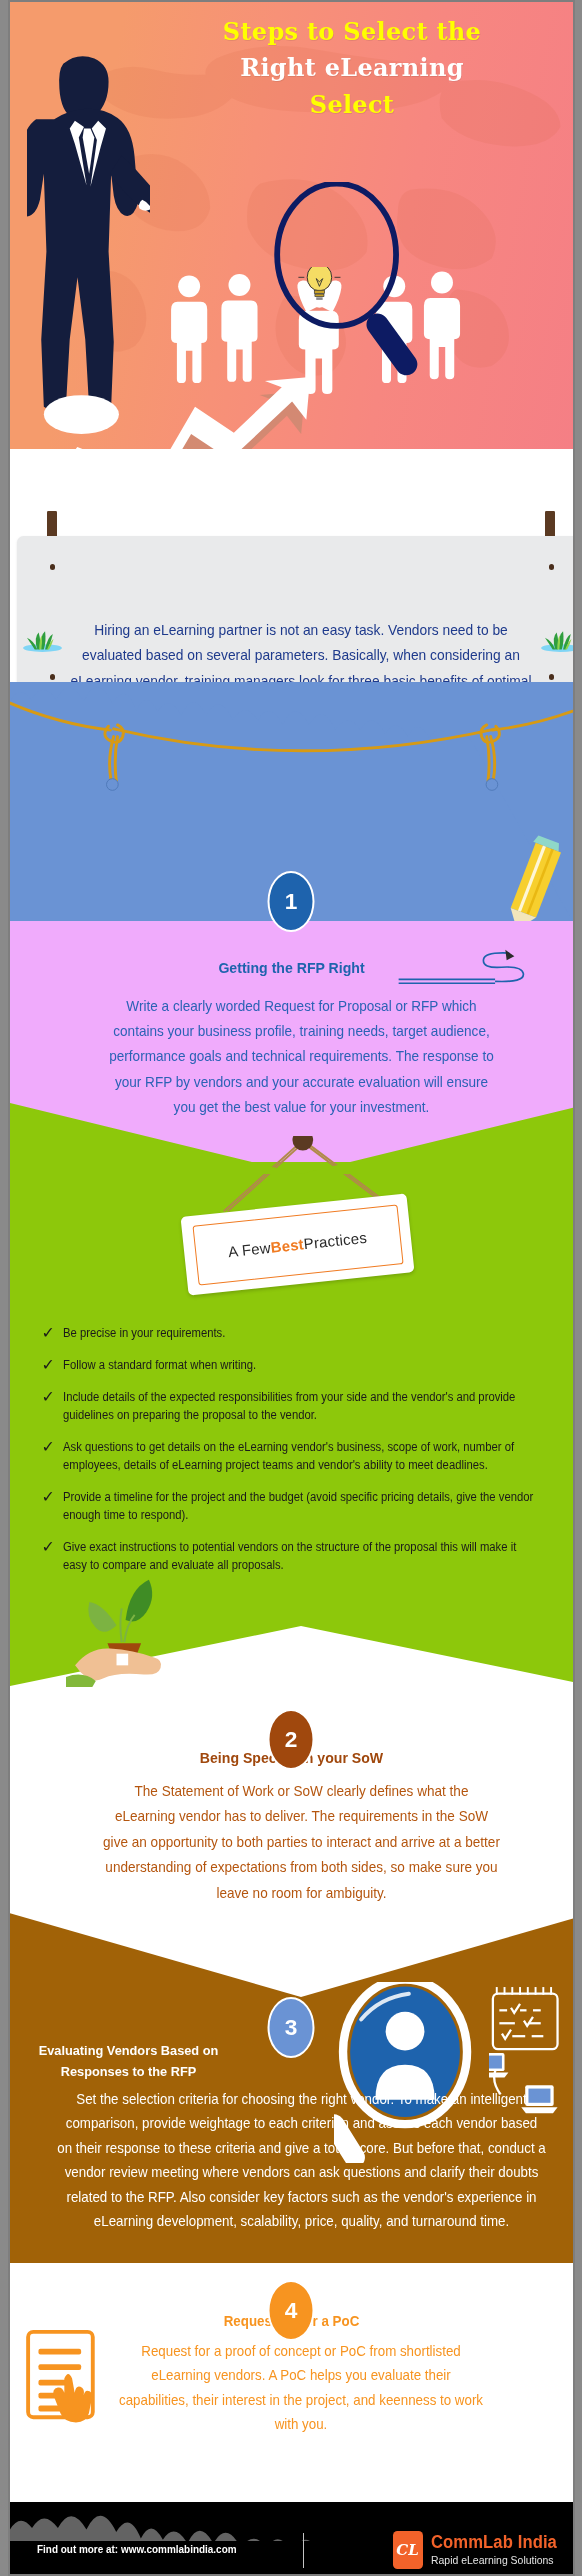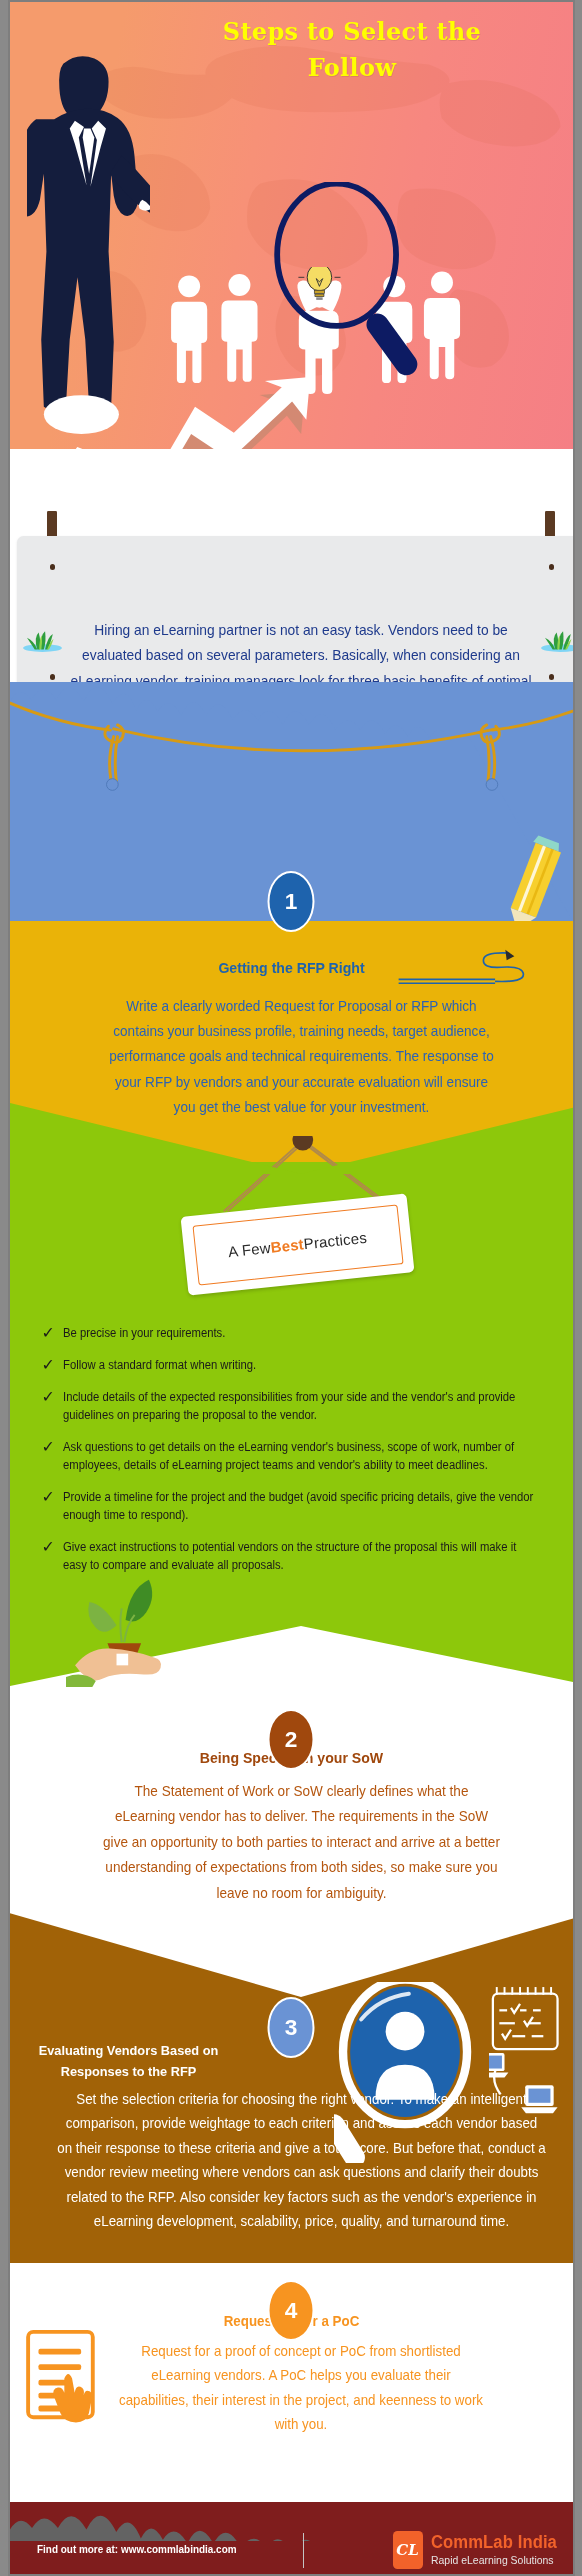--- a/index.html
+++ b/index.html
@@ -102,21 +102,21 @@
     color:#ffffff; font-weight:bold; font-size:22.7px;
     border:2.6px solid #ffffff; z-index:40;
     font-family:"Liberation Sans", sans-serif;
   }
   #badge1 { top:869px; background:#1e63ad; }
   #badge2 { top:1707px; background:#a0480d; }
   #badge3 { top:1995px; background:#6a93d4; }
   #badge4 { top:2278px; background:#f79420; }
 
   
-  #step1 { top:919px; height:241px; background:#eab308; }
+  #step1 { top:919px; height:241px; background:#f0abfc; }
   .s1-title {
     position:absolute; top:38px; left:0; width:100%; text-align:center;
     color:#1e63ad; font-weight:bold; font-size:15px; transform:scaleX(.94);
   }
   .s1-squiggle { position:absolute; left:388px; top:24.6px; }
   .s1-body {
     position:absolute; top:73px; left:78px; width:427px;
     color:#2b62b5; font-size:14.6px; line-height:1.73; text-align:center;
     transform:scaleX(.93);
   }
@@ -202,21 +202,21 @@
     color:#f79420; font-weight:bold; font-size:14.2px; transform:scaleX(.94);
   }
   .s4-body {
     position:absolute; top:76px; left:97px; width:388px;
     color:#f79420; font-size:14.2px; line-height:1.72; text-align:center;
     transform:scaleX(.94);
   }
   .s4-doc { position:absolute; left:14.2px; top:65px; }
 
   
-  #footer { top:2500px; height:73px; background:#7f1d1d; overflow:hidden; }
+  #footer { top:2500px; height:73px; background:#000000; overflow:hidden; }
   .footer-scallop { position:absolute; left:0; top:-19.4px; }
   .footer-url {
     position:absolute; left:27px; top:41px;
     color:#ffffff; font-size:10.7px; font-weight:bold; transform:scaleX(.93);
     transform-origin:left center;
   }
   .footer-div {
     position:absolute; left:293px; top:31px; width:0.6px; height:35px;
     background:#c3c3c3;
   }
@@ -253,21 +253,22 @@
         <path d="M400 290 q80-20 130 20 t40 90 q-30 40-100 26 t-90-66 q-6-52 20-70z"></path>
         <path d="M640 300 q70-10 110 30 t20 80 q-40 30-100 8 t-50-82 q0-30 20-36z"></path>
         <path d="M130 430 q60-8 80 40 t-10 80 q-40 24-70-14 t-10-90 q0-14 10-16z"></path>
         <path d="M450 470 q60 0 80 44 t-16 78 q-46 18-74-22 t-6-90 q4-10 16-10z"></path>
         <path d="M720 460 q60 6 74 52 t-24 70 q-44 12-66-30 t0-84 q6-10 16-8z"></path>
       </g>
     </svg>
 
     <div class="hdr-title">
       <div class="hdr-l1">Steps to Select the</div>
-      <div class="hdr-l3">Follow</div>
+      <div class="hdr-l2">Right eLearning</div>
+      <div class="hdr-l3">Select</div>
     </div>
 
     <svg class="biz" width="123" height="382" viewBox="0 0 190 590">
       <g fill="#141d3d">
         <path d="M56 18 q22-18 48-8 q22 10 22 36 q0 34-20 52 q-16 14-34 6 q-20-12-22-48 q-2-28 6-38z"></path>
         <path d="M42 104 q20-14 46-16 q30-2 52 14 q22 16 26 58 l6 72 q-8 26 -22 20 q-12-6-16-30 l-4-34 l-4 120 l8 140 l-4 100 q-16 10-34 2 l-6-106 l-12-96 l-12 96 l-6 106 q-20 8-34-2 l-4-104 l8-136 l-4-120 l-6 40 q-6 24-20 26 q-12 2-18-22 l6-72 q6-42 26-56z"></path>
         <path d="M146 160 q26 24 52 56 q16 18 36 22 q10 2 14 12 q-6 12-24 10 q-28-4-52-24 q-26-22-44-48z"></path>
       </g>
       <g fill="#ffffff">
         <path d="M74 106 l14 10 l-8 16 l12 74 l-18-64 l-8-24z"></path>

